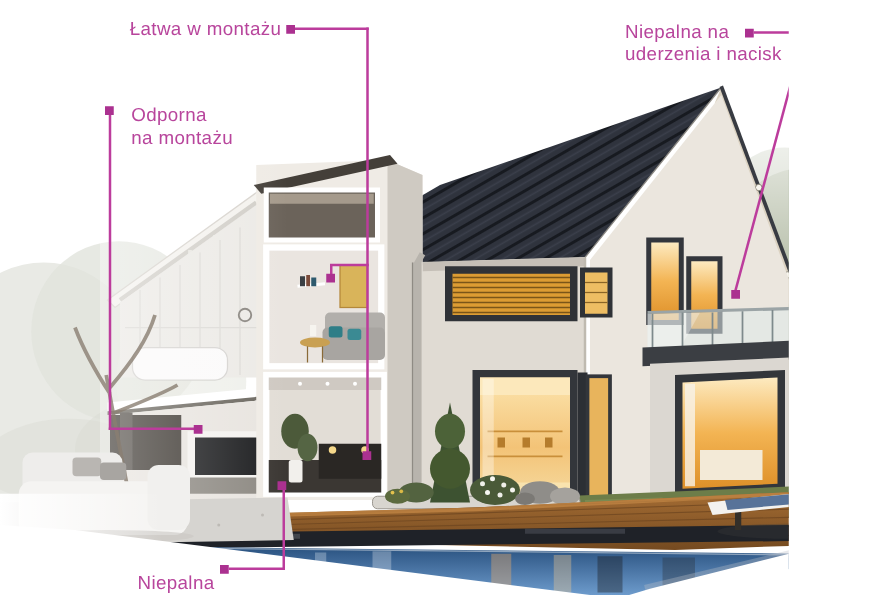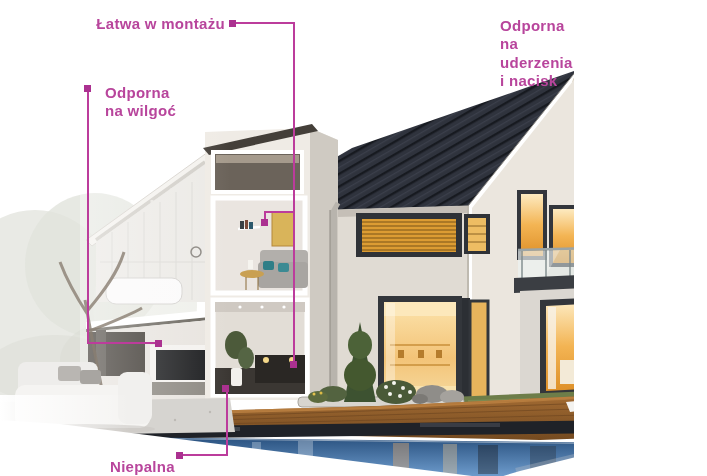--- a/index.html
+++ b/index.html
@@ -1,17 +1,17 @@
 <!DOCTYPE html>
 <html><head>
 <meta charset="utf-8">
 <style>
   html,body{margin:0;padding:0;background:#fff;}
-  #stage{position:relative;width:574px;height:476px;overflow:hidden;background:#fff;
-         font-family:"Liberation Sans",sans-serif;font-weight:bold;}
+  #stage{position:relative;width:631px;height:476px;overflow:hidden;background:#fff;
+         font-family:"Liberation Sans",sans-serif;}
   #scene{position:absolute;left:0;top:0;}
   .ann-label{position:absolute;font-size:15px;line-height:1.22;letter-spacing:.3px;
              color:#b8459c;white-space:pre-line;}
   .ln{position:absolute;background:#bc3c9c;}
   .sq{position:absolute;width:7px;height:7px;background:#ab3190;}
   #ann-easy{left:60px;top:15px;width:165px;text-align:right;}
   #ann-moist{left:105px;top:84px;}
   #ann-impact{left:500px;top:17px;}
   #ann-fire{left:110px;top:458px;}
 </style>
@@ -362,29 +362,29 @@
   <div class="ln" style="left:236px;top:22px;width:59px;height:2px"></div>
   <div class="ln" style="left:293px;top:22px;width:2px;height:340px"></div>
   <div class="ln" style="left:264px;top:211px;width:31px;height:2px"></div>
   <div class="ln" style="left:264px;top:212px;width:2px;height:8px"></div>
   <div class="sq" style="left:261px;top:219px"></div>
   <div class="sq" style="left:290px;top:361px"></div>
 </div>
 
 <div>
   <div id="ann-moist" class="ann-label">Odporna
-na wilgoć</div>
+na montażu</div>
   <div class="sq" style="left:84px;top:85px"></div>
   <div class="ln" style="left:87px;top:92px;width:2px;height:252px"></div>
   <div class="ln" style="left:87px;top:342px;width:71px;height:2px"></div>
   <div class="sq" style="left:155px;top:340px"></div>
 </div>
 
 <div>
-  <div id="ann-impact" class="ann-label">Odporna na
+  <div id="ann-impact" class="ann-label">Niepalna na
 uderzenia i nacisk</div>
   <div class="sq" style="left:596px;top:23px"></div>
   <div class="ln" style="left:603px;top:25px;width:43px;height:2px"></div>
   <div class="ln" style="left:645px;top:25px;width:217px;height:2px;transform-origin:0 0;transform:rotate(105deg)"></div>
   <div class="sq" style="left:585px;top:232px"></div>
 </div>
 
 <div>
   <div id="ann-fire" class="ann-label">Niepalna</div>
   <div class="sq" style="left:176px;top:452px"></div>

